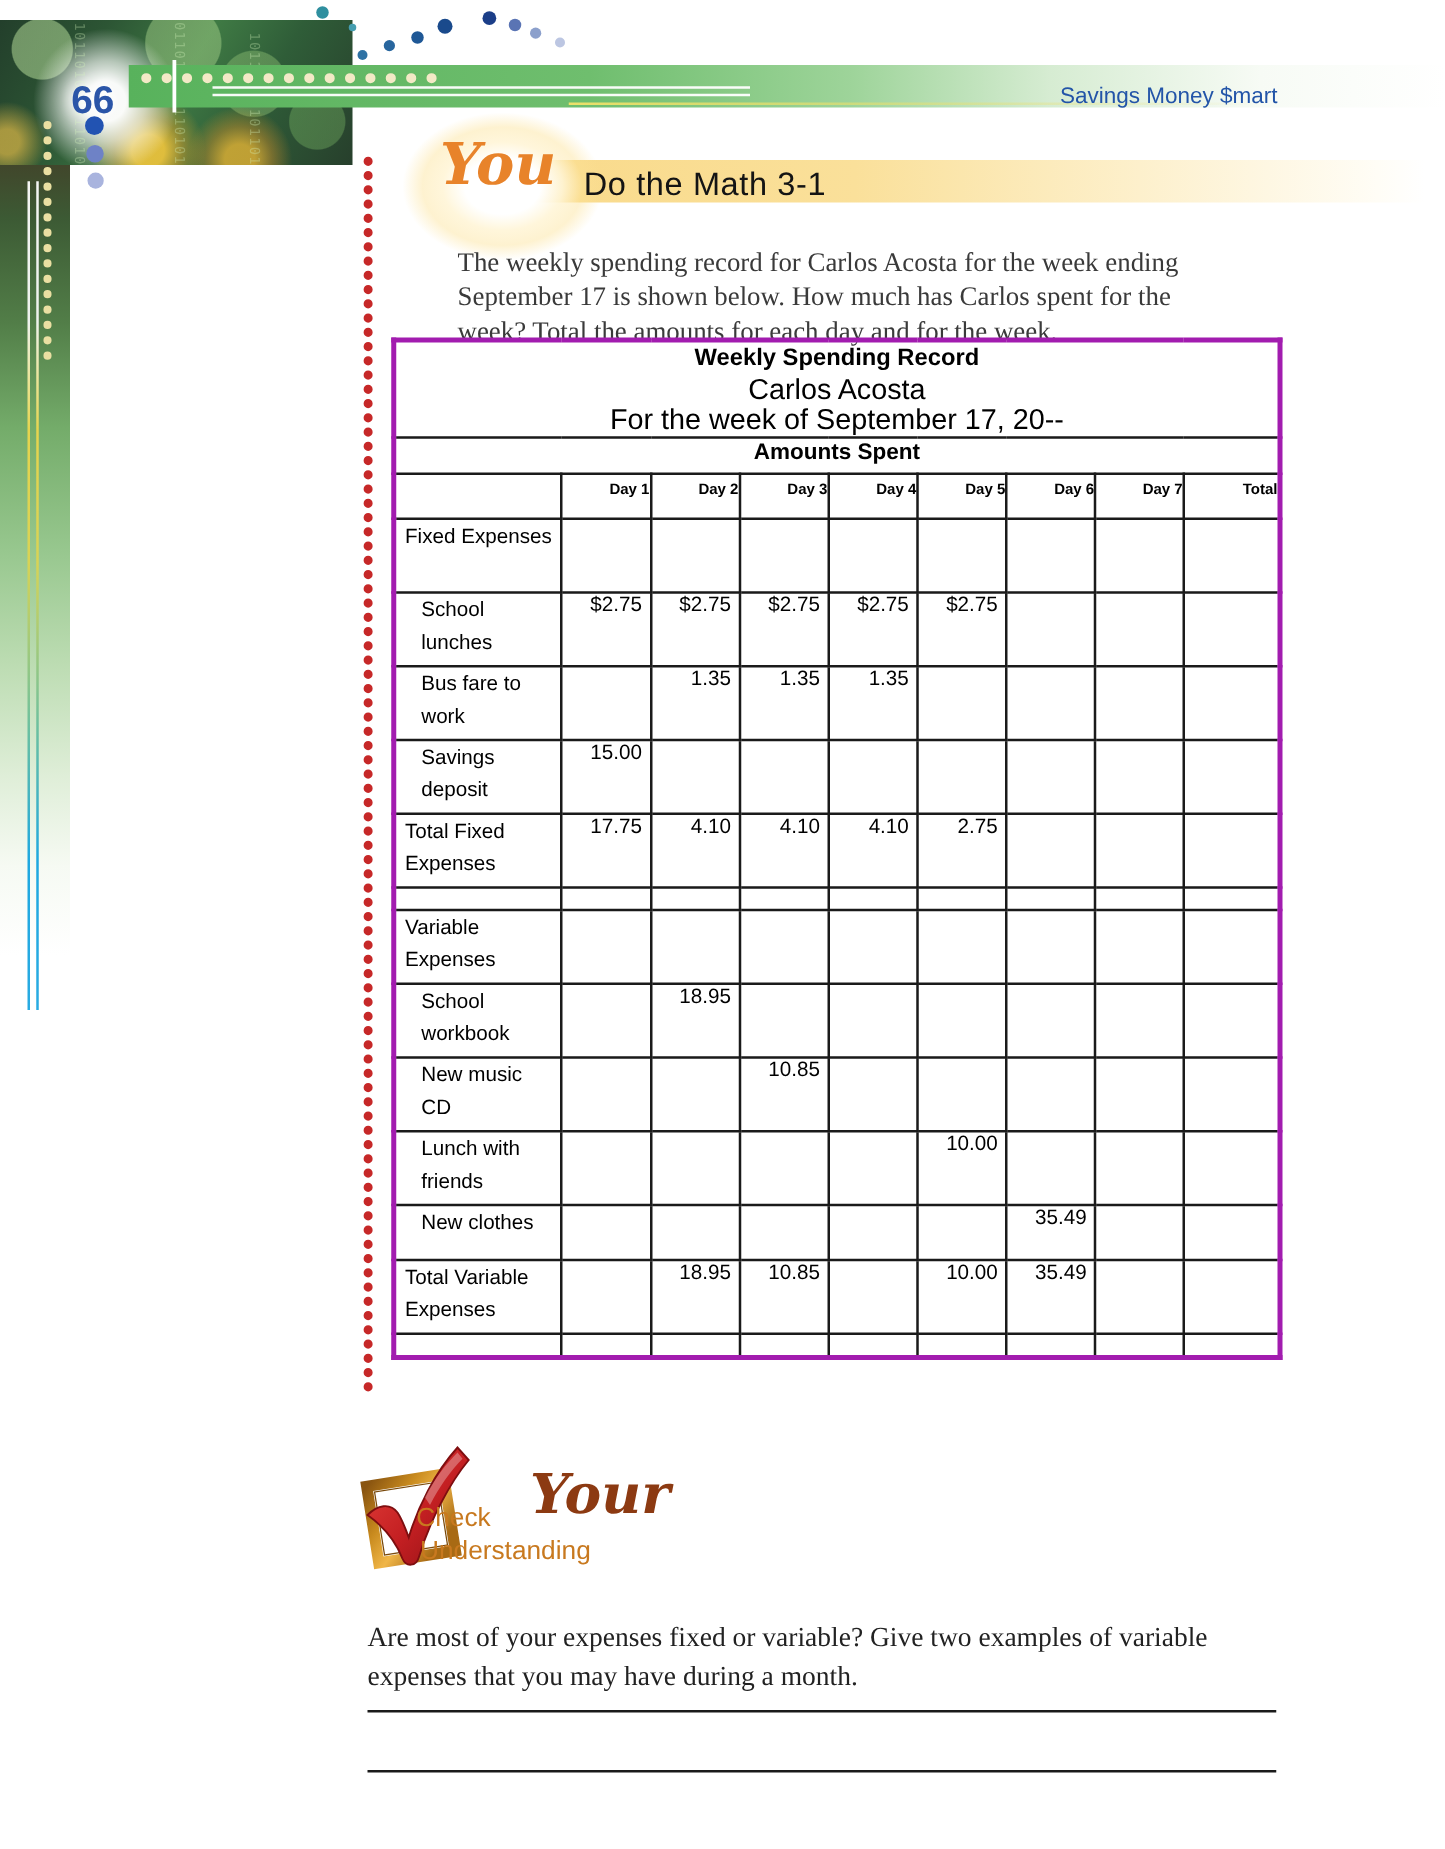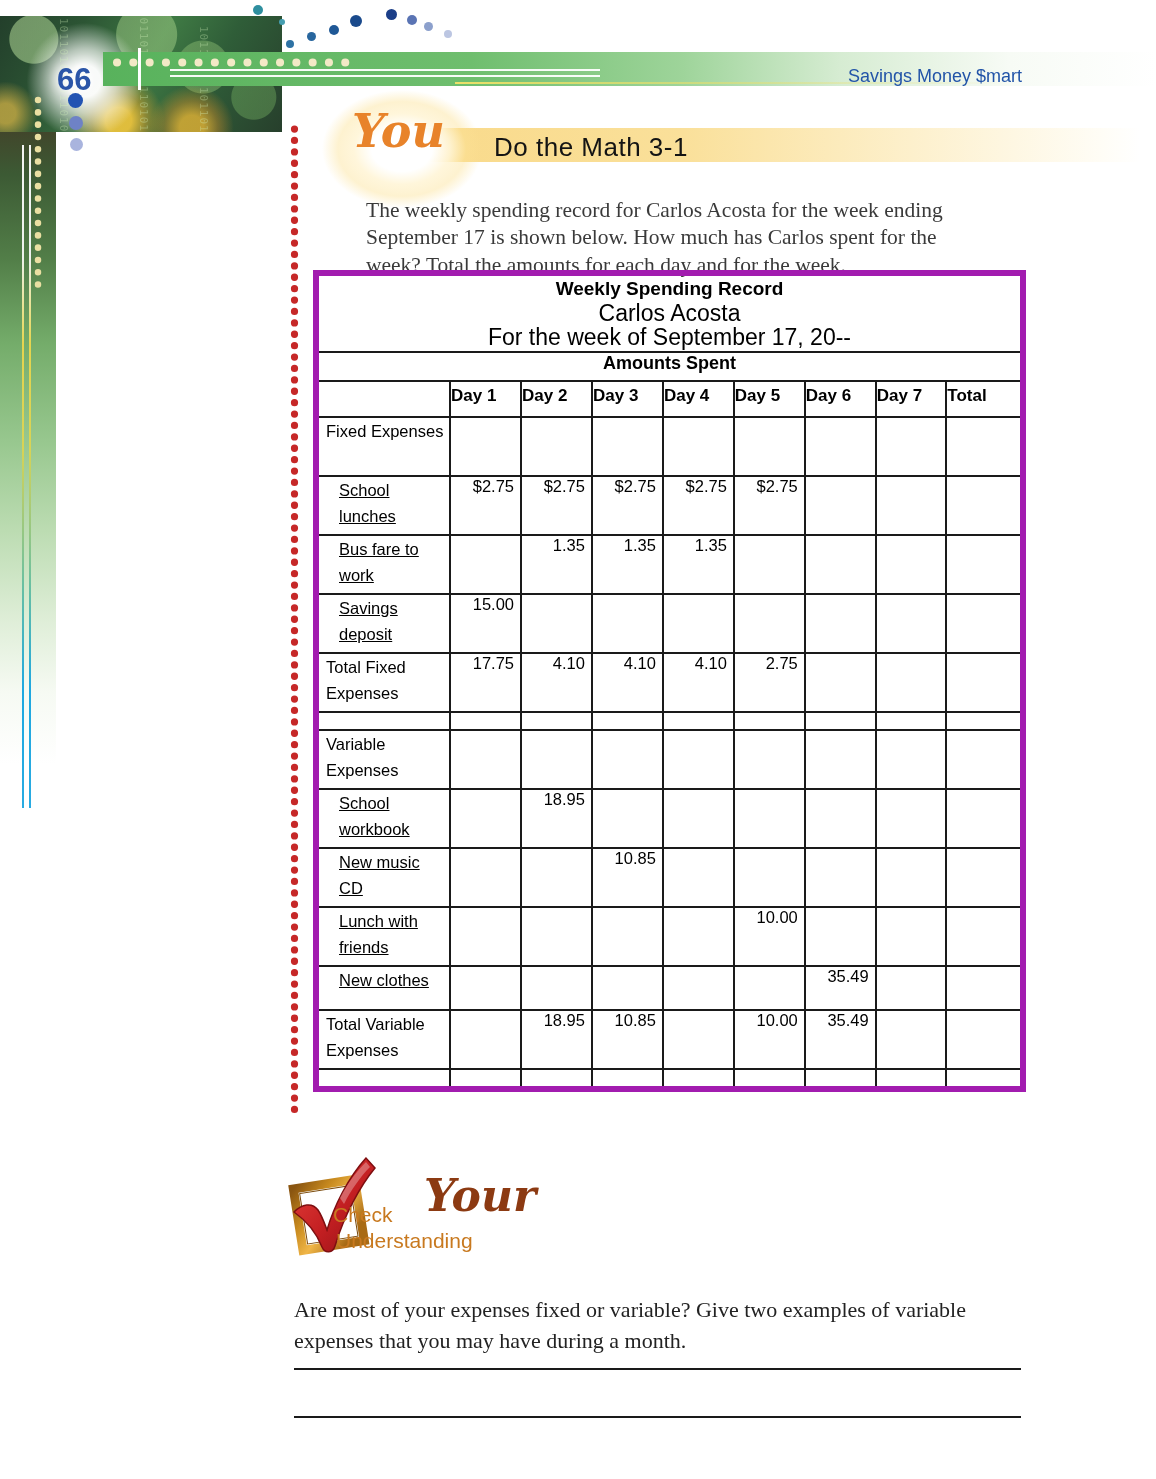--- a/index.html
+++ b/index.html
@@ -39,36 +39,36 @@
     font-size:18px;color:#2254a8;}
   .dot{position:absolute;border-radius:50%;}
 
   
   .yellow-bar{position:absolute;left:380px;top:128px;width:760px;height:34px;
     background:linear-gradient(to right,#f9d988 0%,#fae09a 40%,#fdf0cc 70%,#fffdf6 95%,rgba(255,255,255,0) 100%);}
   .you-glow{position:absolute;left:322px;top:90px;width:160px;height:118px;
     background:radial-gradient(closest-side,#ffffff 38%,rgba(255,245,215,.9) 60%,rgba(252,226,150,.45) 80%,rgba(252,226,150,0) 100%);}
   .you-script{position:absolute;left:352px;top:104px;font-family:"DejaVu Serif",serif;
     font-style:italic;font-weight:bold;font-size:46px;color:#e8832a;}
-  .lesson-title{position:absolute;left:467px;top:132px;font-size:26px;color:#141414;letter-spacing:.5px;margin-left:27px;}
+  .lesson-title{position:absolute;left:467px;top:132px;font-size:26px;color:#141414;letter-spacing:.5px;}
   .intro{position:absolute;left:366px;top:175px;width:622px;font-family:"Liberation Serif",serif;
     font-size:21.5px;line-height:27.5px;color:#3a3a3a;}
 
   
   table.spending{position:absolute;left:313px;top:270px;width:713px;border-collapse:collapse;
-    border:6px solid #a21caf;font-size:16.5px;color:#000;}
+    border:4px solid #a21caf;font-size:16.5px;color:#000;}
   table.spending td{border:2px solid #1a1a1a;vertical-align:top;padding:0;}
   td.title-cell{text-align:center;height:75px;padding-top:4px;}
   .tbl-title{font-size:19px;font-weight:bold;line-height:25px;}
   .tbl-sub{font-size:23px;line-height:24px;}
   td.amounts{height:27px;text-align:center;font-weight:bold;font-size:18px;padding-top:2px;}
-  tr.colhead td{height:30px;text-align:left;font-weight:bold;font-size:17px;padding-top:4px;}
+  tr.colhead td{height:30px;text-align:right;font-weight:bold;font-size:12px;padding-top:4px;}
   tbody td{height:57px;padding-top:4px;}
   tbody td.lab{text-align:left;padding-left:7px;padding-right:4px;line-height:26px;}
-  tbody td.lab.ind{padding-left:20px;text-decoration:underline;}
+  tbody td.lab.ind{padding-left:20px;}
   tbody td.val{text-align:right;padding-right:6px;}
   tbody tr.spacer td{height:16px;}
   tbody tr:nth-child(11) td{height:42px;}
   tbody tr:nth-child(14) td{height:40px;}
 
   
   .abs{position:absolute;}
 
   
   .check-word{position:absolute;font-size:21px;color:#c8791f;}

